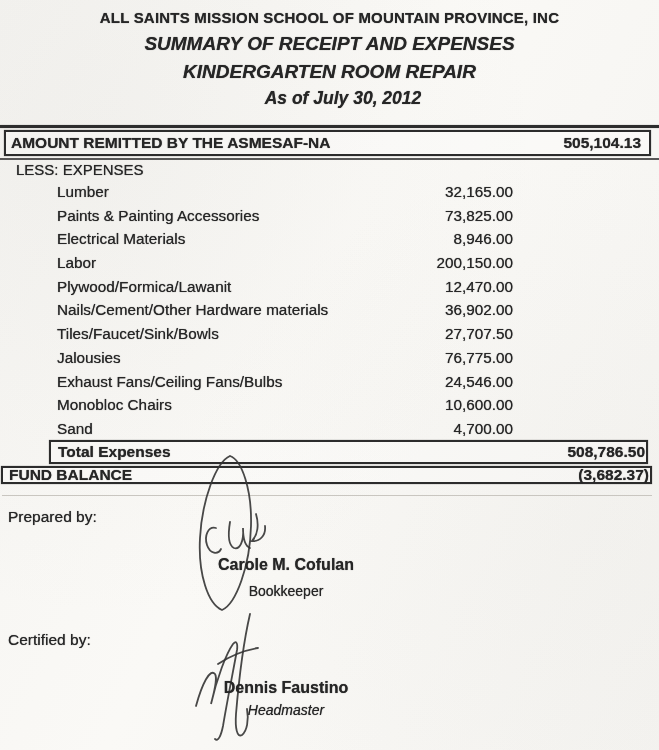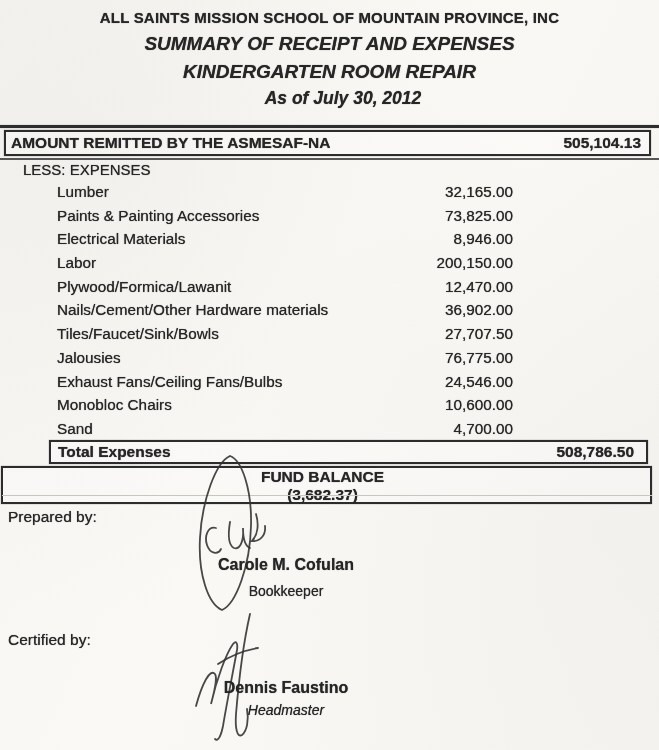--- a/index.html
+++ b/index.html
@@ -26,24 +26,24 @@
   .rule-heavy { top:125px; left:0; width:659px; height:3px; background:#2d2d2d; box-shadow:0 0 1px rgba(45,45,45,.7); }
   .rule-thin  { top:158px; left:0; width:659px; height:2px; background:rgba(48,48,48,0.8); }
   .rule-faint { top:495px; left:2px; width:650px; height:1px; background:#c9c6c0; }
 
   .boxrow {
     border:2px solid #2c2c2c; box-shadow:0 0 1px rgba(45,45,45,.6);
     display:flex; justify-content:space-between; align-items:center;
     font-weight:bold; font-size:15.5px; background:rgba(255,255,255,0.25);
   }
   .receipt-box { top:130px; left:4px;  width:647px; height:26px; padding:0 8px 0 5px; }
-  .total-box   { top:440px; left:49px; width:599px; height:24px; padding:0 12px 0 7px; }
-  .balance-box { top:466px; left:1px;  width:651px; height:38px; padding:0 14px 0 6px;flex-direction:column; }
+  .total-box   { top:440px; left:49px; width:599px; height:24px; padding:0 1px 0 7px; }
+  .balance-box { top:466px; left:1px;  width:651px; height:18px; padding:0 1px 0 6px; }
 
-  .less-label { top:161px; left:23px; font-size:15px;text-align:right; }
+  .less-label { top:161px; left:16px; font-size:15px;text-align:right; }
 
   .rows { top:181px; left:0; width:659px; }
   .erow { position:relative; height:23.7px; font-size:15.3px; }
   .erow .lbl { position:absolute; left:57px; top:2px; white-space:nowrap; }
   .erow .amt { position:absolute; left:330px; top:2px; width:183px; text-align:right; }
 
   .label-left { font-size:15.5px; }
   .prepared-label { top:508px; left:8px;text-align:center; }
   .certified-label{ top:631px; left:8px; }
 

